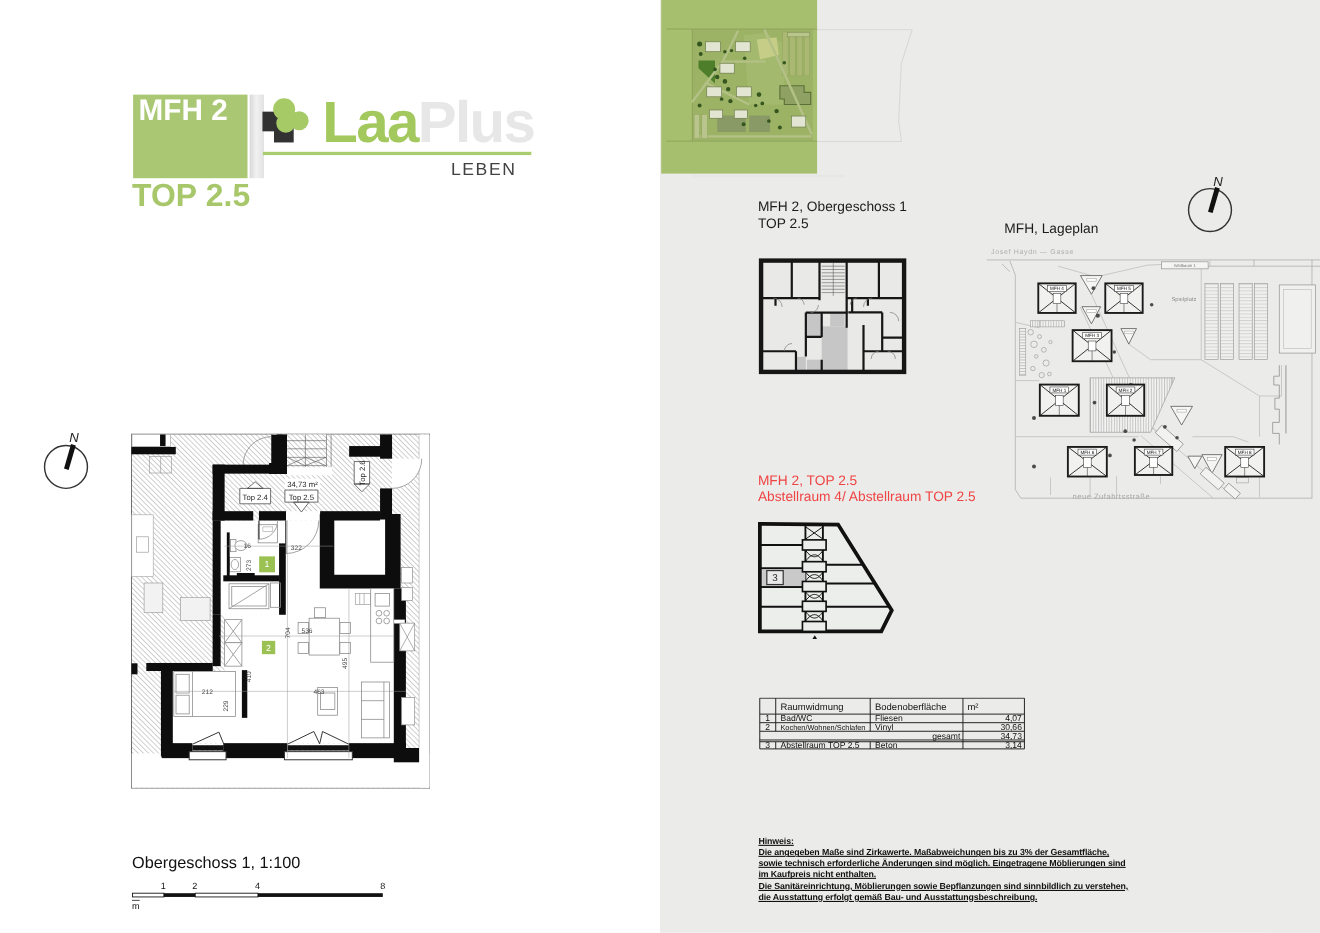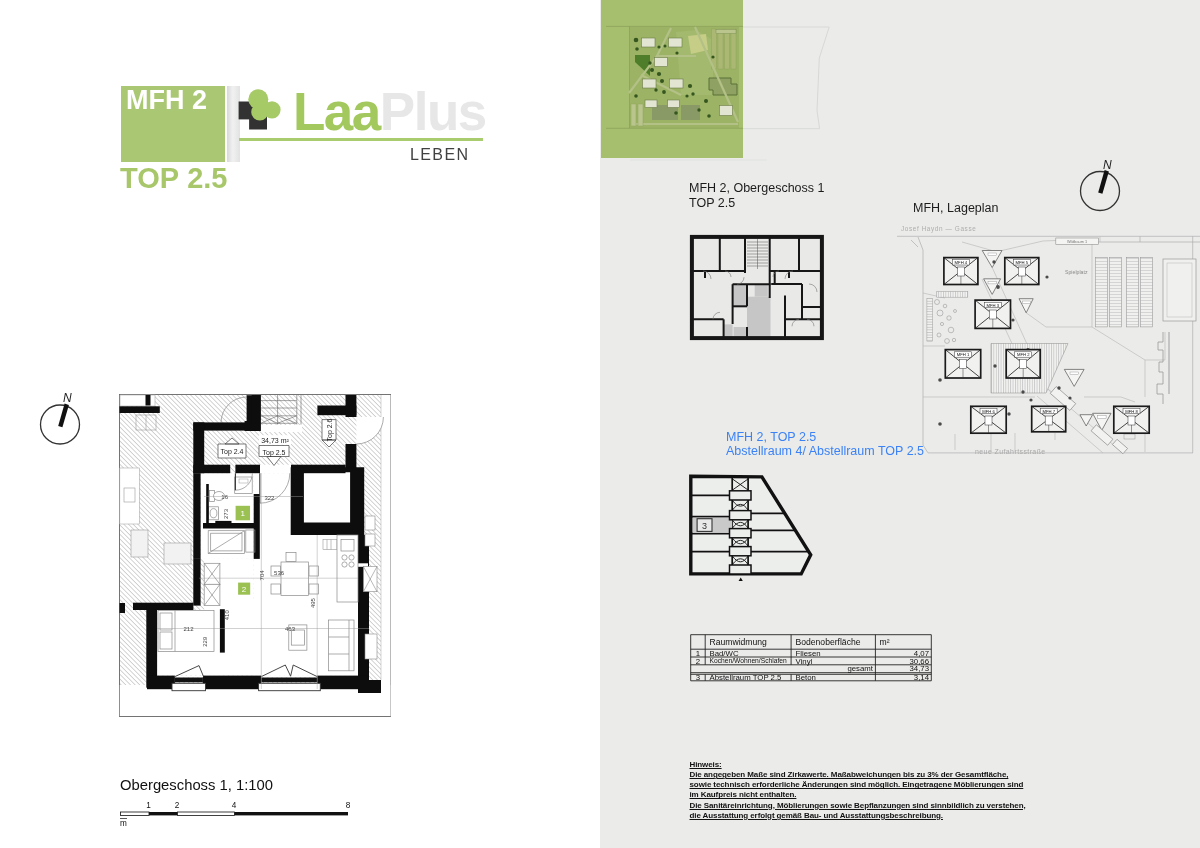--- a/index.html
+++ b/index.html
@@ -400,21 +400,21 @@
     </g>
 
     <rect x="115" y="29.5" width="20" height="4" fill="#b9c58c" stroke="#74884a" stroke-width="0.4"></rect>
   </g>
 </svg>
 
 <div class="abs" style="left:689px;top:181px;font-size:12.5px;line-height:15px;color:#1c1c1c;">MFH 2, Obergeschoss 1<br>TOP 2.5</div>
 
 <div class="abs" style="left:913px;top:181px;font-size:12.5px;color:#1c1c1c;margin-top:20px;">MFH, Lageplan</div>
 
-<div class="abs" style="left:726px;top:429.5px;font-size:12.5px;line-height:14px;color:#3b82f6;">MFH 2, TOP 2.5<br>Abstellraum 4/ Abstellraum TOP 2.5</div>
+<div class="abs" style="left:689px;top:429.5px;font-size:12.5px;line-height:14px;color:#ef4444;">MFH 2, TOP 2.5<br>Abstellraum 4/ Abstellraum TOP 2.5</div>
 
 <svg class="abs" style="left:689px;top:231.5px;" width="137" height="110" viewBox="0 0 137 110">
   <rect x="0.8" y="2.8" width="134.5" height="104" fill="#e9e9e8"></rect>
 
   <g fill="#c6c6c6">
     <rect x="43.6" y="52.2" width="14.4" height="22.1"></rect>
     <rect x="65.7" y="52.2" width="13.1" height="12.5"></rect>
     <rect x="58" y="64.7" width="23.5" height="40.3"></rect>
     <rect x="34.6" y="92.4" width="9" height="12.5"></rect>
     <rect x="44.6" y="95" width="13.4" height="9.5"></rect>

